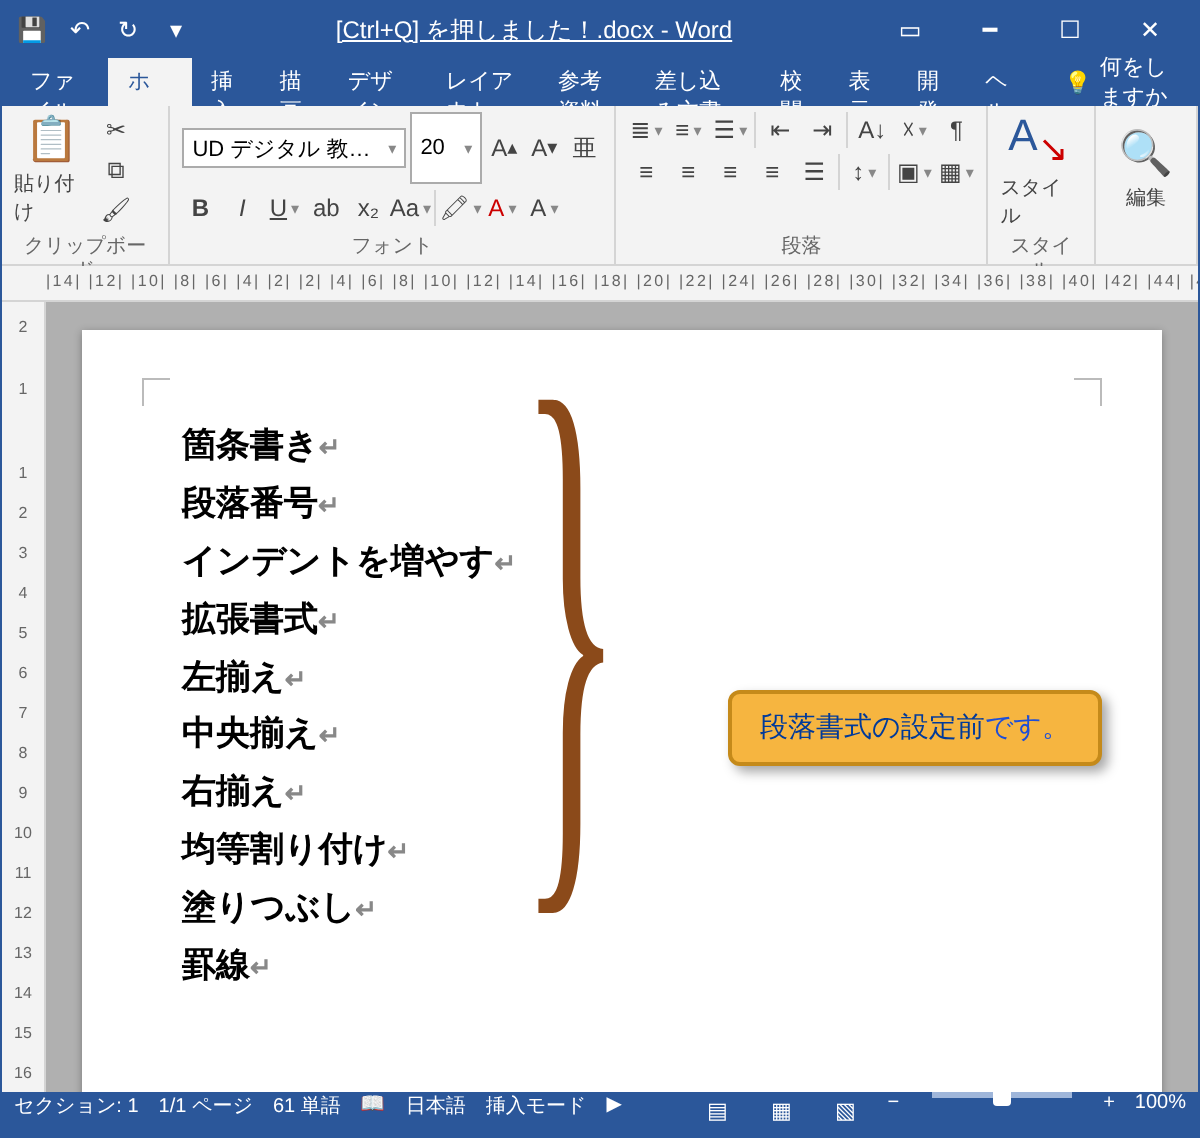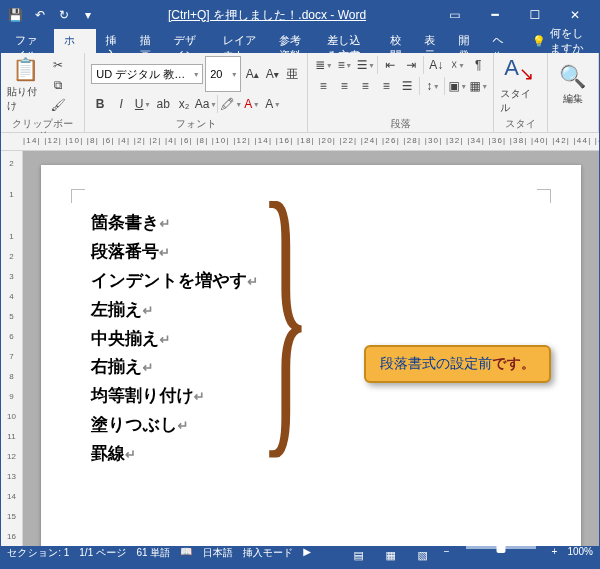--- a/index.html
+++ b/index.html
@@ -41,21 +41,21 @@
   .page { background: #fff; width: 540px; min-height: 400px; margin: 0 auto; box-shadow: 0 1px 4px rgba(0,0,0,.3); position: relative; padding: 44px 50px; }
   .doc-line { font-family: "UD Digital Kyokasho NP-B", "HGP教科書体", "MS Mincho", serif; font-size: 17px; font-weight: bold; line-height: 1.7; color: #000; }
   .pmark { color: #888; font-size: 13px; }
   .corner { position: absolute; width: 14px; height: 14px; border: 1px solid #bbb; }
   .corner.tl { top: 24px; left: 30px; border-right: none; border-bottom: none; }
   .corner.tr { top: 24px; right: 30px; border-left: none; border-bottom: none; }
 
   .brace { position: absolute; font-size: 310px; color: #8b4a1a; font-family: serif; line-height: 1; transform: scaleX(0.35); left: 170px; top: -8px; font-weight: 200; }
   .callout { position: absolute; right: 30px; top: 180px; background: #f6b540; border: 2px solid #c58a1a; border-radius: 6px; padding: 8px 14px; font-size: 14px; box-shadow: 3px 3px 6px rgba(0,0,0,.35); white-space: nowrap; }
   .callout .emp { color: #003a9a; font-weight: normal; }
-  .callout .rest { color: #7f1d1d; font-weight: bold; }
+  .callout .rest { color: #1d4ed8; font-weight: normal; }
 
   .statusbar { height: 22px; background: #2b579a; color: #fff; display: flex; padding: 0 6px; font-size: 10px; gap: 10px; }
   .statusbar .spacer { flex: 1; }
   .view-btn { width: 22px; height: 18px; display: flex; align-items: center; justify-content: center; font-size: 11px; }
   .zoom-slider { width: 70px; height: 3px; background: #9fb6da; position: relative; margin: 0 6px; }
   .zoom-slider::after { content: ''; position: absolute; left: 50%; top: -4px; width: 9px; height: 11px; background: #fff; border-radius: 2px; transform: translateX(-50%); }
 </style>
 </head>
 <body>
 
@@ -234,20 +234,21 @@
           <span>16</span>
         </div>
       <div class="page-area">
         <div class="page">
           <div class="corner tl"></div>
           <div class="corner tr"></div>
           <div id="doc-content">
               <div class="doc-line">箇条書き<span class="pmark">↵</span></div>
               <div class="doc-line">段落番号<span class="pmark">↵</span></div>
               <div class="doc-line">インデントを増やす<span class="pmark">↵</span></div>
+              <div class="doc-line">拡張書式<span class="pmark">↵</span></div>
               <div class="doc-line">左揃え<span class="pmark">↵</span></div>
               <div class="doc-line">中央揃え<span class="pmark">↵</span></div>
               <div class="doc-line">右揃え<span class="pmark">↵</span></div>
               <div class="doc-line">均等割り付け<span class="pmark">↵</span></div>
               <div class="doc-line">塗りつぶし<span class="pmark">↵</span></div>
               <div class="doc-line">罫線<span class="pmark">↵</span></div>
             </div>
           <div class="brace">}</div>
           <div class="callout">
             <span class="emp">段落書式の設定前</span><span class="rest">です。</span>

